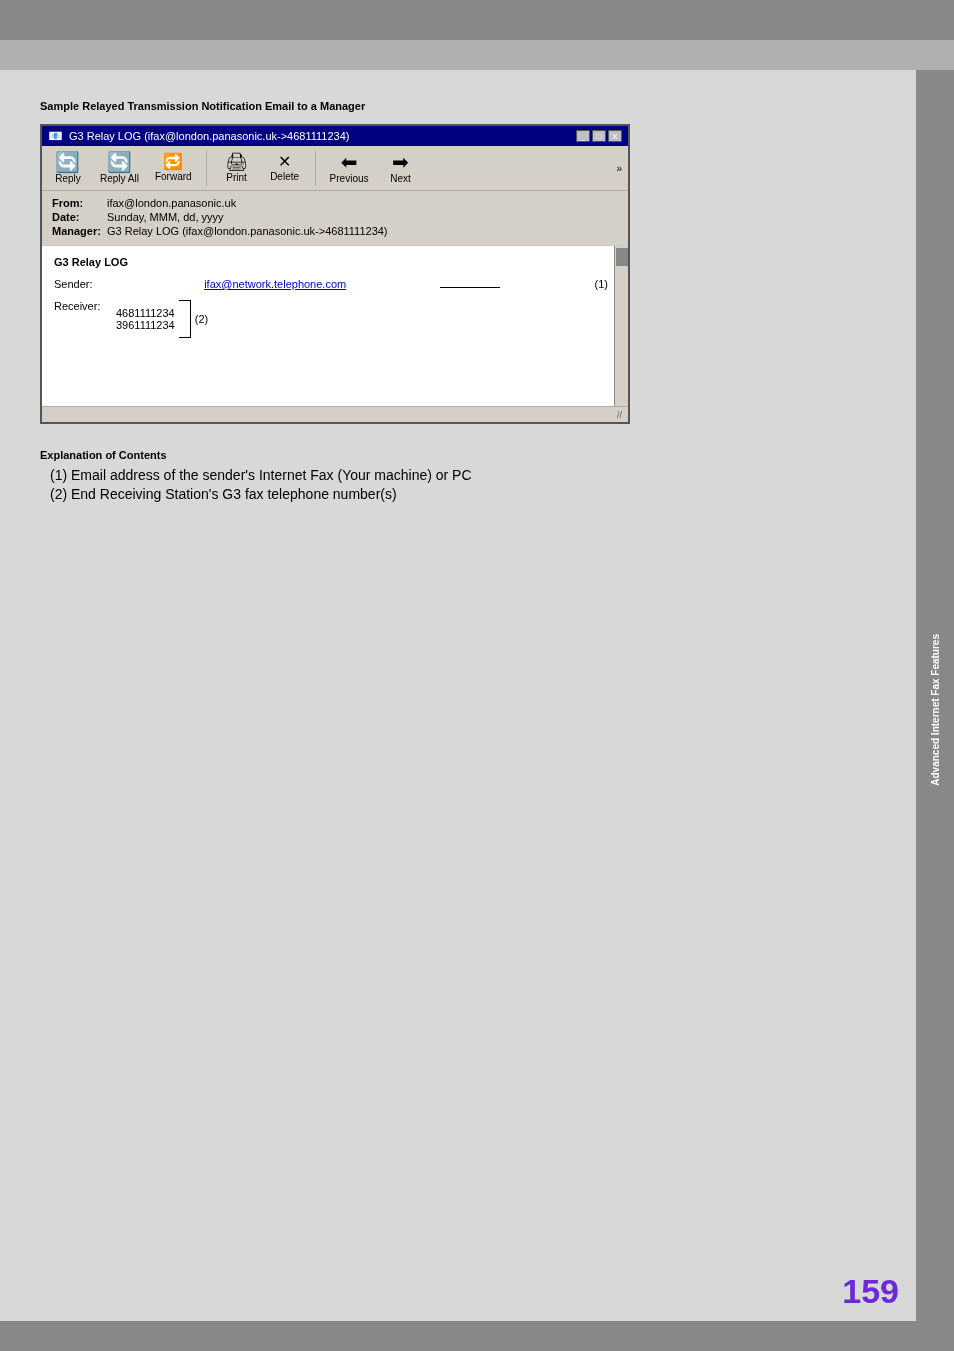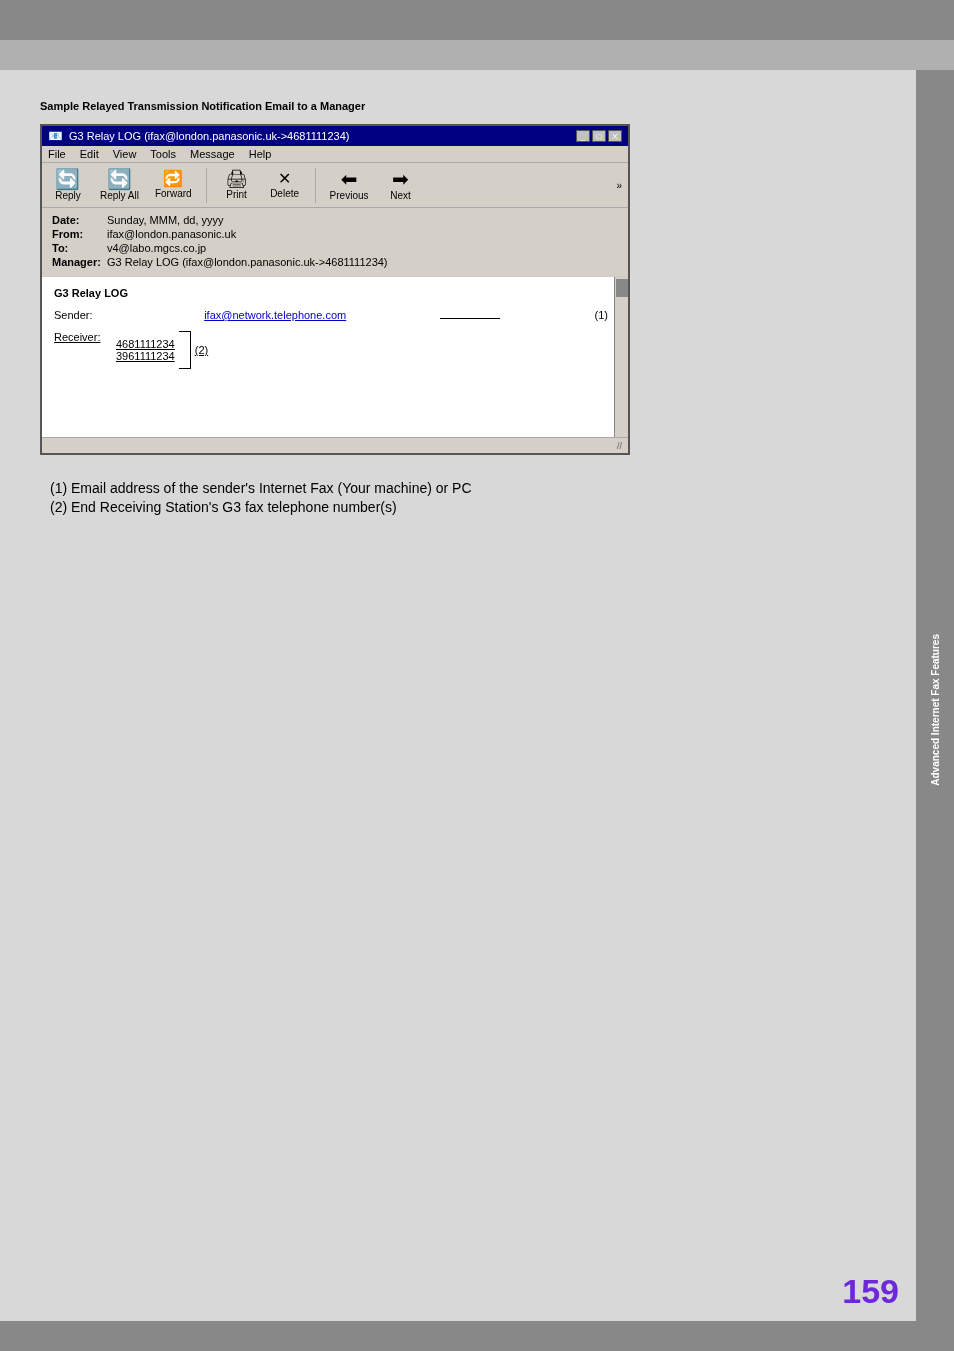--- a/index.html
+++ b/index.html
@@ -354,28 +354,20 @@
           <span class="title-icon">📧</span>
           <span>G3 Relay LOG (ifax@london.panasonic.uk-&gt;4681111234)</span>
         </div>
         <div class="title-controls">
           <div class="title-btn">_</div>
           <div class="title-btn">□</div>
           <div class="title-btn">X</div>
         </div>
       </div>
 
-      <div class="menu-bar">
-        <span class="menu-item">File</span>
-        <span class="menu-item">Edit</span>
-        <span class="menu-item">View</span>
-        <span class="menu-item">Tools</span>
-        <span class="menu-item">Message</span>
-        <span class="menu-item">Help</span>
-      </div>
 
       <div class="toolbar">
         <div class="tool-btn">
           <span class="tool-icon" style="font-size:20px;">🔄</span>
           <span>Reply</span>
         </div>
         <div class="tool-btn">
           <span class="tool-icon" style="font-size:20px;">🔄</span>
           <span>Reply All</span>
         </div>
@@ -398,50 +390,46 @@
           <span>Previous</span>
         </div>
         <div class="tool-btn">
           <span class="tool-icon" style="font-size:20px;">➡</span>
           <span>Next</span>
         </div>
         <span class="toolbar-more">»</span>
       </div>
 
       <div class="email-header">
+        <div class="header-row">
+          <span class="header-label">From:</span>
+          <span class="header-value">ifax@london.panasonic.uk</span>
+        </div>
         <div class="header-row">
           <span class="header-label">Date:</span>
           <span class="header-value">Sunday,  MMM, dd, yyyy</span>
-        </div>
-        <div class="header-row">
-          <span class="header-label">From:</span>
-          <span class="header-value">ifax@london.panasonic.uk</span>
-        </div>
-        <div class="header-row">
-          <span class="header-label">To:</span>
-          <span class="header-value">v4@labo.mgcs.co.jp</span>
         </div>
         <div class="header-row">
           <span class="header-label">Manager:</span>
           <span class="header-value">G3 Relay LOG (ifax@london.panasonic.uk-&gt;4681111234)</span>
         </div>
       </div>
 
       <div style="display:flex; position:relative;border-radius:23px;">
         <div class="email-body" style="flex:1; padding-right: 20px;">
           <div class="body-title">G3 Relay LOG</div>
 
           <div class="body-row" style="margin-bottom:10px;justify-content:space-between;">
             <span class="body-label">Sender:</span>
             <span class="body-link">ifax@network.telephone.com</span>
             <span class="dashed-line"></span>
             <span class="annotation">(1)</span>
           </div>
 
-          <div class="body-row" style="align-items:flex-start;text-decoration:underline;">
+          <div class="body-row" style="align-items:flex-start;">
             <span class="body-label">Receiver:</span>
             <div style="display:flex; align-items:center;">
               <div class="receiver-numbers">
                 <span>4681111234</span>
                 <span>3961111234</span>
               </div>
               <div class="bracket-container">
                 <div class="vertical-bracket"></div>
                 <span class="annotation">(2)</span>
               </div>
@@ -454,20 +442,21 @@
         </div>
       </div>
 
       <div class="status-bar">
         <span class="resize-handle">//</span>
       </div>
 
     </div>
 
     <div class="explanation">
+      <div class="explanation-heading">Explanation of Contents</div>
       <div class="explanation-item">(1)  Email address of the sender's Internet Fax (Your machine) or PC</div>
       <div class="explanation-item">(2)  End Receiving Station's G3 fax telephone number(s)</div>
     </div>
 
     <div class="page-number">159</div>
 
   </div>
 
   <div class="right-sidebar">
     <div class="sidebar-label">

